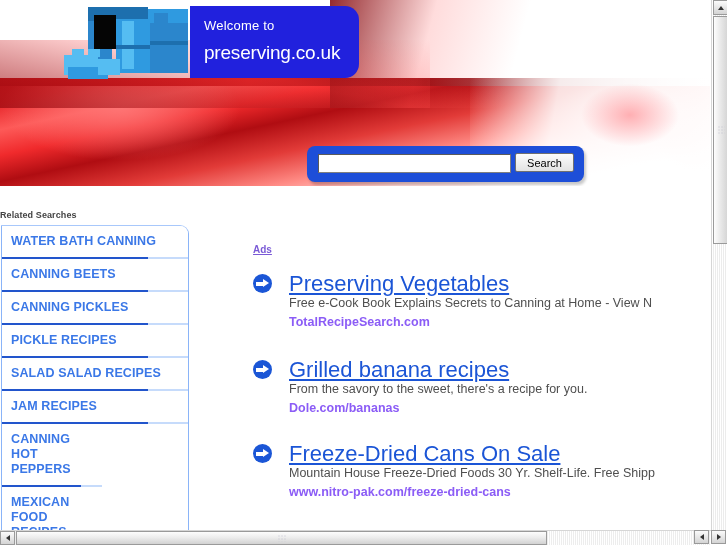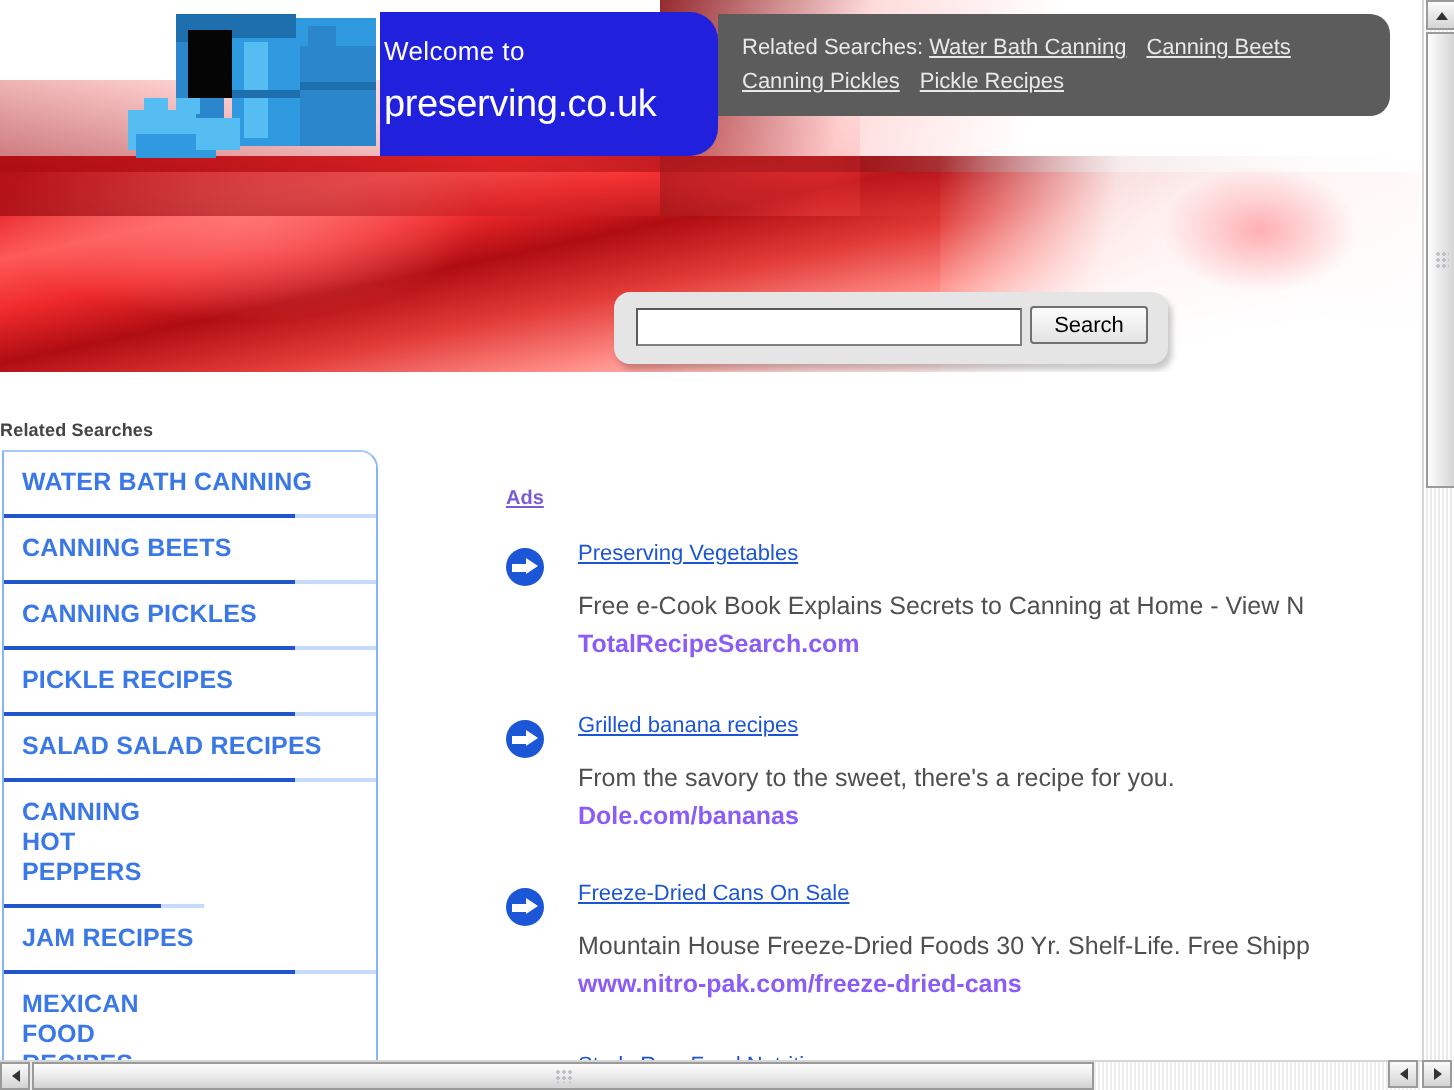--- a/index.html
+++ b/index.html
@@ -98,21 +98,21 @@
 
   
   #welcome {
     position: absolute;
     left: 190px; top: 6px;
     width: 169px; height: 72px;
     background: #2121dd;
     border-radius: 0 14px 14px 0;
     color: #ffffff;
     box-sizing: border-box;
-    padding: 12px 0 0 2px;
+    padding: 12px 0 0 14px;
   }
   #welcome .w1 {
     font-size: 13px;
     line-height: 16px;
     letter-spacing: .2px;
   }
   #welcome .w2 {
     font-size: 19px;
     line-height: 25px;
     margin-top: 6px;
@@ -138,21 +138,21 @@
     text-decoration: underline;
     margin-right: 10px;
   }
   #gray-bar .row2 { margin-top: 1px; }
 
   
   #search-box {
     position: absolute;
     left: 307px; top: 146px;
     width: 277px; height: 36px;
-    background: #e5e5e5;
+    background: #1d4ed8;
     border-radius: 8px;
     box-shadow: 2px 3px 3px rgba(0,0,0,0.22);
   }
   #search-input {
     position: absolute;
     left: 11px; top: 8px;
     width: 185px; height: 17px;
     border: 1px solid #808080;
     border-top-color: #5a5a5a;
     border-left-color: #5a5a5a;
@@ -272,21 +272,21 @@
     position: absolute;
     left: 9.5px; top: 5px;
     width: 0; height: 0;
     border-top: 4.5px solid transparent;
     border-bottom: 4.5px solid transparent;
     border-left: 6px solid #ffffff;
   }
   .ad-title {
     position: absolute;
     left: 36px; top: 0;
-    font-size: 11px;
+    font-size: 22px;
     color: #1b55d6;
     text-decoration: underline;
     white-space: nowrap;
     cursor: pointer;
   }
   .ad-desc {
     position: absolute;
     left: 36px; top: 25px;
     font-size: 12.5px;
     color: #4f4f4f;
@@ -457,48 +457,39 @@
         <div class="brick" style="left:6px;   top:62px; width:40px; height:12px;"></div>
         <div class="brick lt" style="left:36px;  top:54px; width:22px; height:16px;"></div>
         <div class="brick md" style="left:92px;  top:8px;  width:14px; height:10px;"></div>
       </div>
 
       <div id="welcome">
         <div class="w1">Welcome to</div>
         <div class="w2">preserving.co.uk</div>
       </div>
 
-      <div id="gray-bar">
-        <div class="row1">
-          <span class="lbl">Related Searches:</span>
-          <a href="#">Water Bath Canning</a><a href="#">Canning Beets</a>
-        </div>
-        <div class="row2">
-          <a href="#">Canning Pickles</a><a href="#">Pickle Recipes</a>
-        </div>
-      </div>
 
       <div id="search-box">
         <input id="search-input" type="text" placeholder="" style="">
         <button id="search-button">Search</button>
       </div>
     </div>
 
     <div id="content">
 
       <div id="left-col">
         <div id="rel-label">Related Searches</div>
         <div id="rel-list">
           <div class="rel-item">WATER BATH CANNING</div>
           <div class="rel-item">CANNING BEETS</div>
           <div class="rel-item">CANNING PICKLES</div>
           <div class="rel-item">PICKLE RECIPES</div>
           <div class="rel-item">SALAD SALAD RECIPES</div>
+          <div class="rel-item">JAM RECIPES</div>
           <div class="rel-item" style="width:100px;">CANNING HOT PEPPERS</div>
-          <div class="rel-item">JAM RECIPES</div>
           <div class="rel-item" style="width:110px;">MEXICAN FOOD RECIPES</div>
         </div>
       </div>
 
       <div id="ads-col">
         <div id="ads-inner">
           <div id="ads-label">Ads</div>
 
           <div class="ad" style="top:52px;">
             <span class="ad-arrow"></span>

